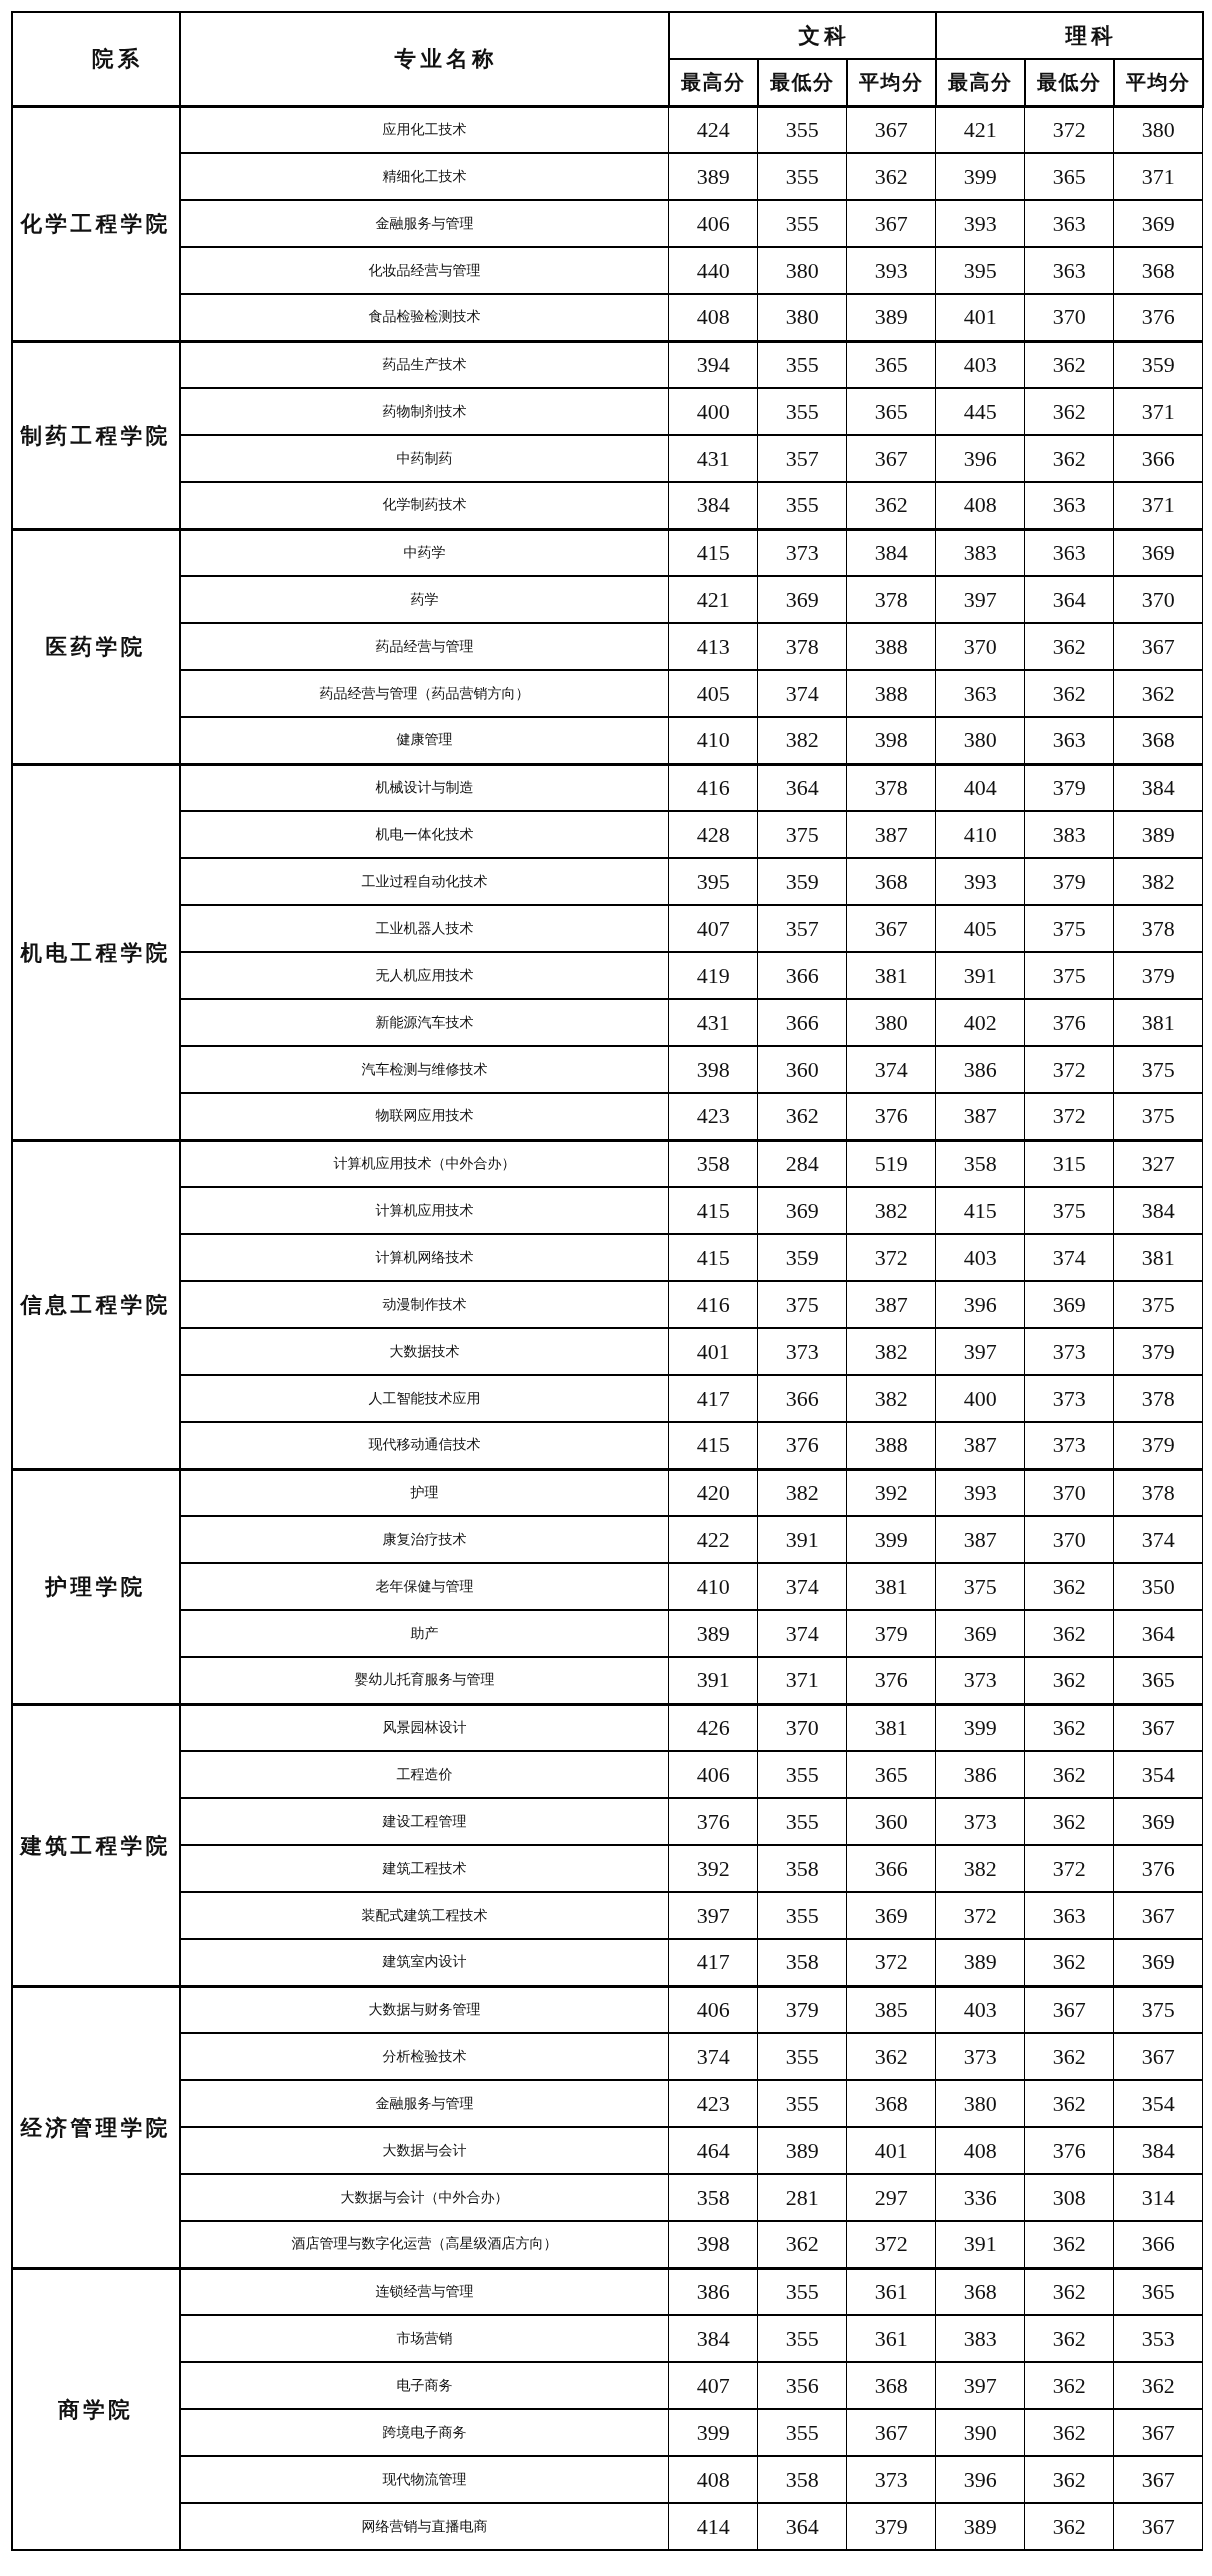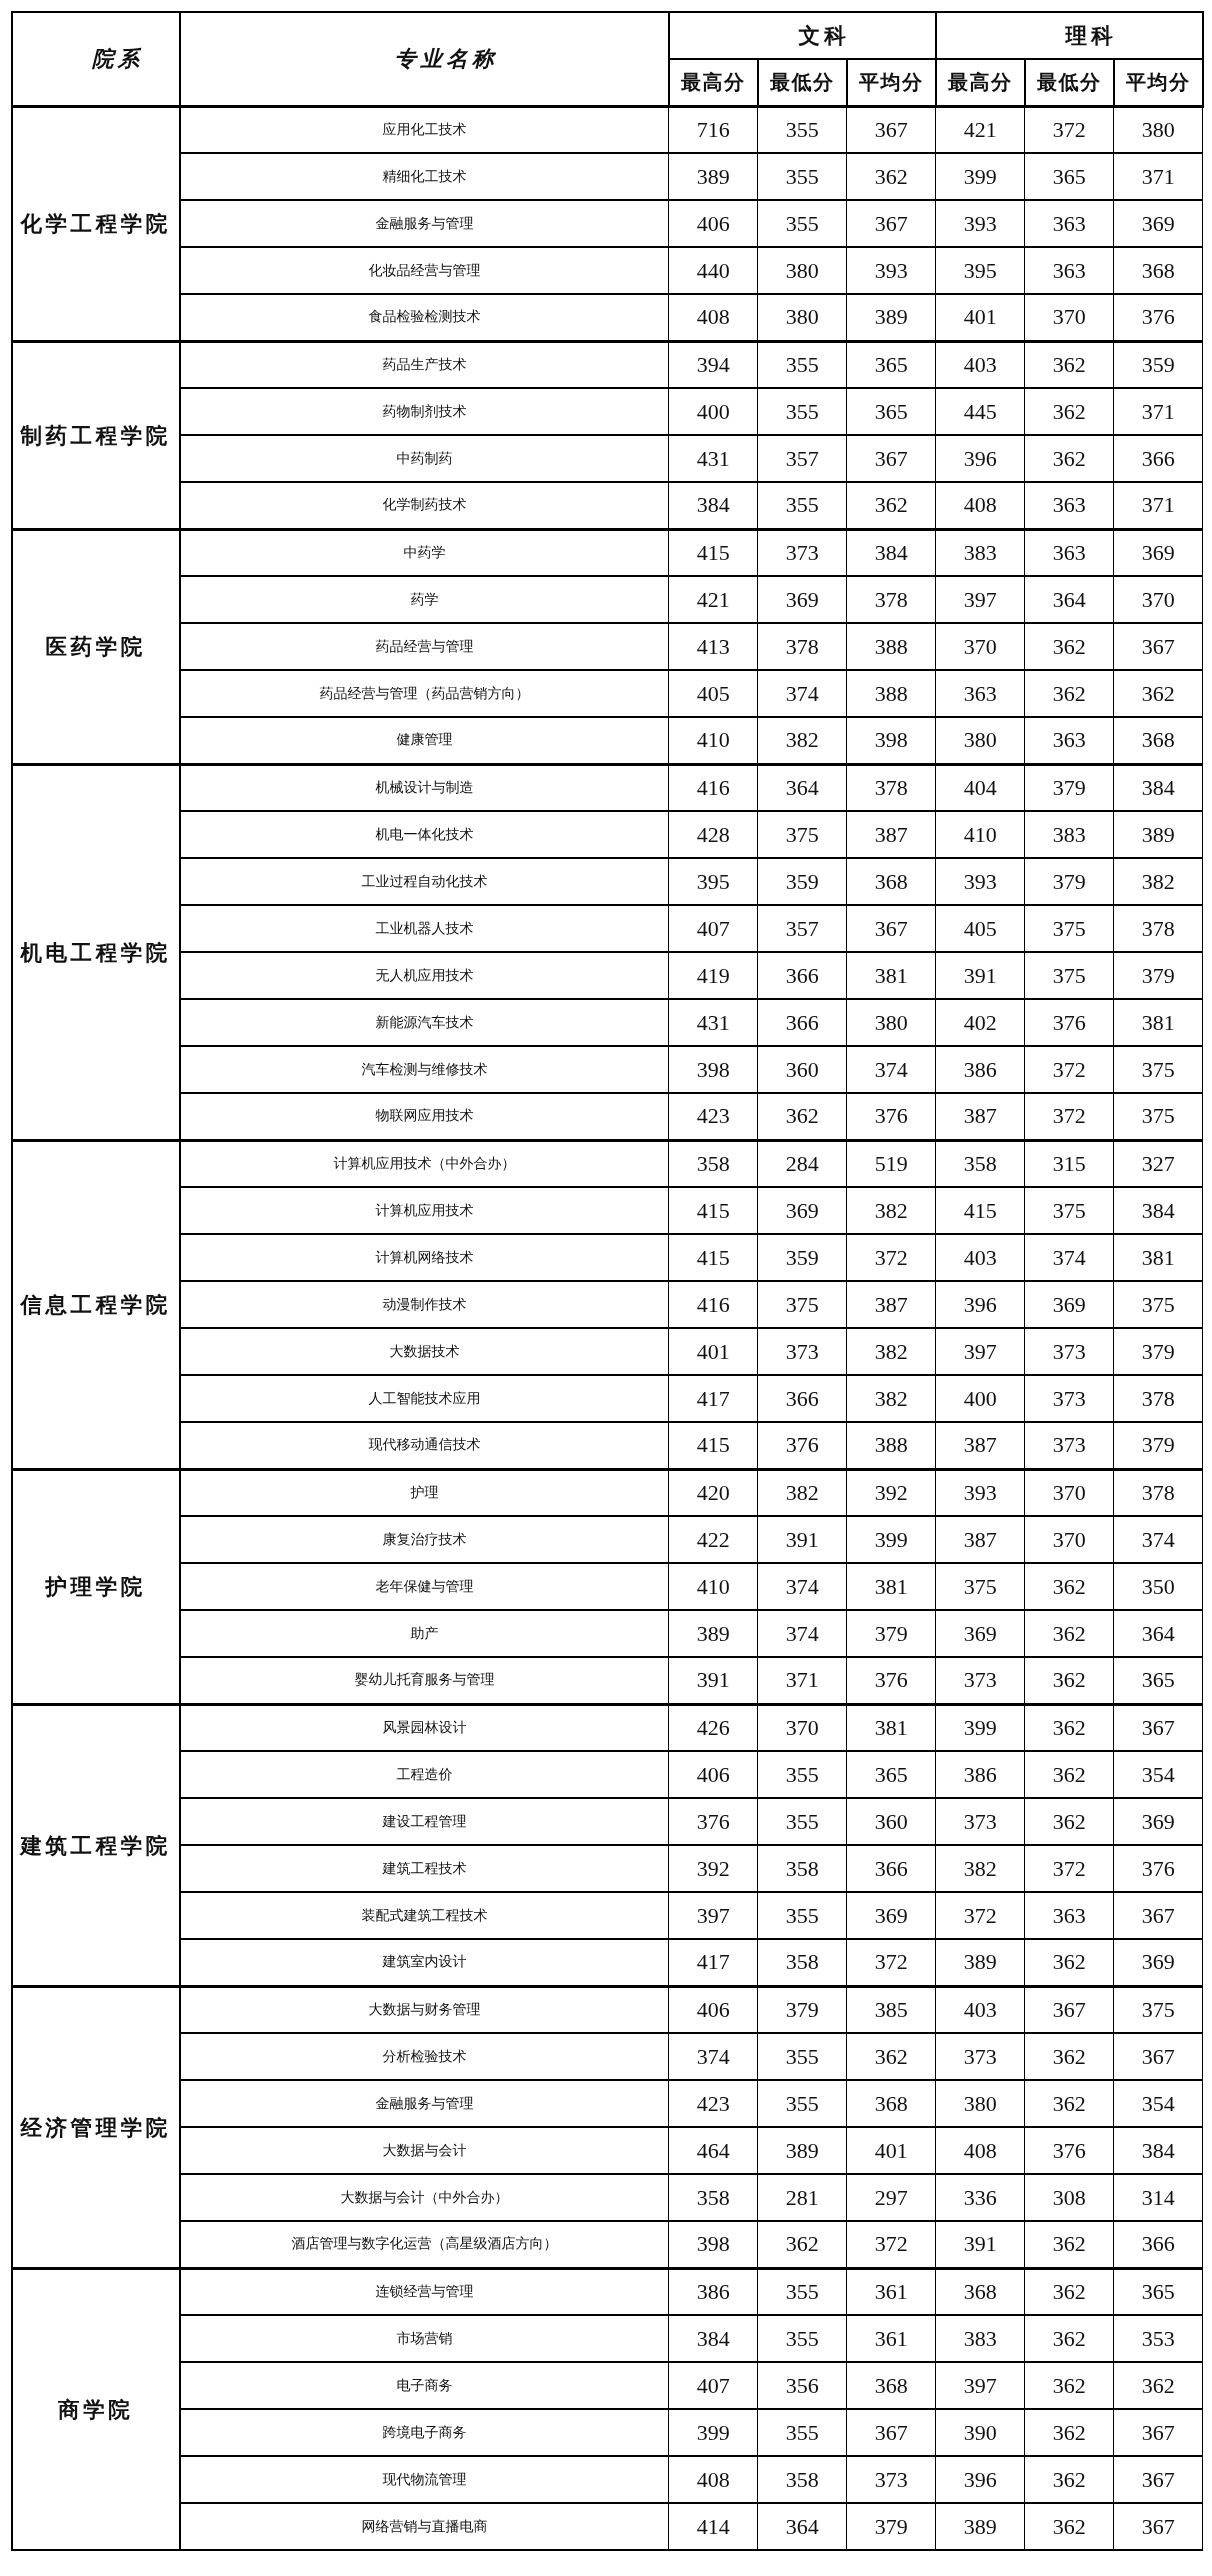--- a/index.html
+++ b/index.html
@@ -18,21 +18,21 @@
   table.scores th, table.scores td {
     border: 2.1px solid #000;
     text-align: center;
     vertical-align: middle;
     padding: 0;
   }
   table.scores td.num, table.scores td.major { border-width: 1.4px 1.4px 2.9px 1.4px; }
   table.scores thead th { font-weight: bold; font-size: 21.5px; letter-spacing: 4.3px; }
   table.scores thead tr.h1 th { height: 45px; padding-left: 44px; }
   table.scores thead tr.h2 th { height: 45px; font-size: 20px; letter-spacing: 1.4px; margin-left: 14px; }
-  table.scores thead th.big { height: 92px; font-style: italic; }
+  table.scores thead th.big { height: 92px; }
   table.scores tbody tr { height: 47px; }
   table.scores td.dept {
     font-weight: bold; font-size: 21.5px; letter-spacing: 3.6px;
     border-width: 2.1px 2.9px 2.9px 2.1px;
     margin-left: 30px;
   }
   table.scores td.major { font-size: 14px; font-family: "Liberation Serif", "DejaVu Serif", serif; }
   table.scores td.num { font-size: 22px; font-family: "Liberation Serif", "DejaVu Serif", serif; }
   table.scores tbody tr.group-start td { border-top-width: 3.6px; }
 </style>
@@ -63,21 +63,21 @@
       <th>平均分</th>
       <th>最高分</th>
       <th>最低分</th>
       <th>平均分</th>
     </tr>
   </thead>
   <tbody id="table-body">
       <tr class="group-start">
         <td class="dept" rowspan="5">化学工程学院</td>
         <td class="major">应用化工技术</td>
-        <td class="num">716</td>
+        <td class="num">424</td>
         <td class="num">355</td>
         <td class="num">367</td>
         <td class="num">421</td>
         <td class="num">372</td>
         <td class="num">380</td>
       </tr>
       <tr>
         <td class="major">精细化工技术</td>
         <td class="num">389</td>
         <td class="num">355</td>

